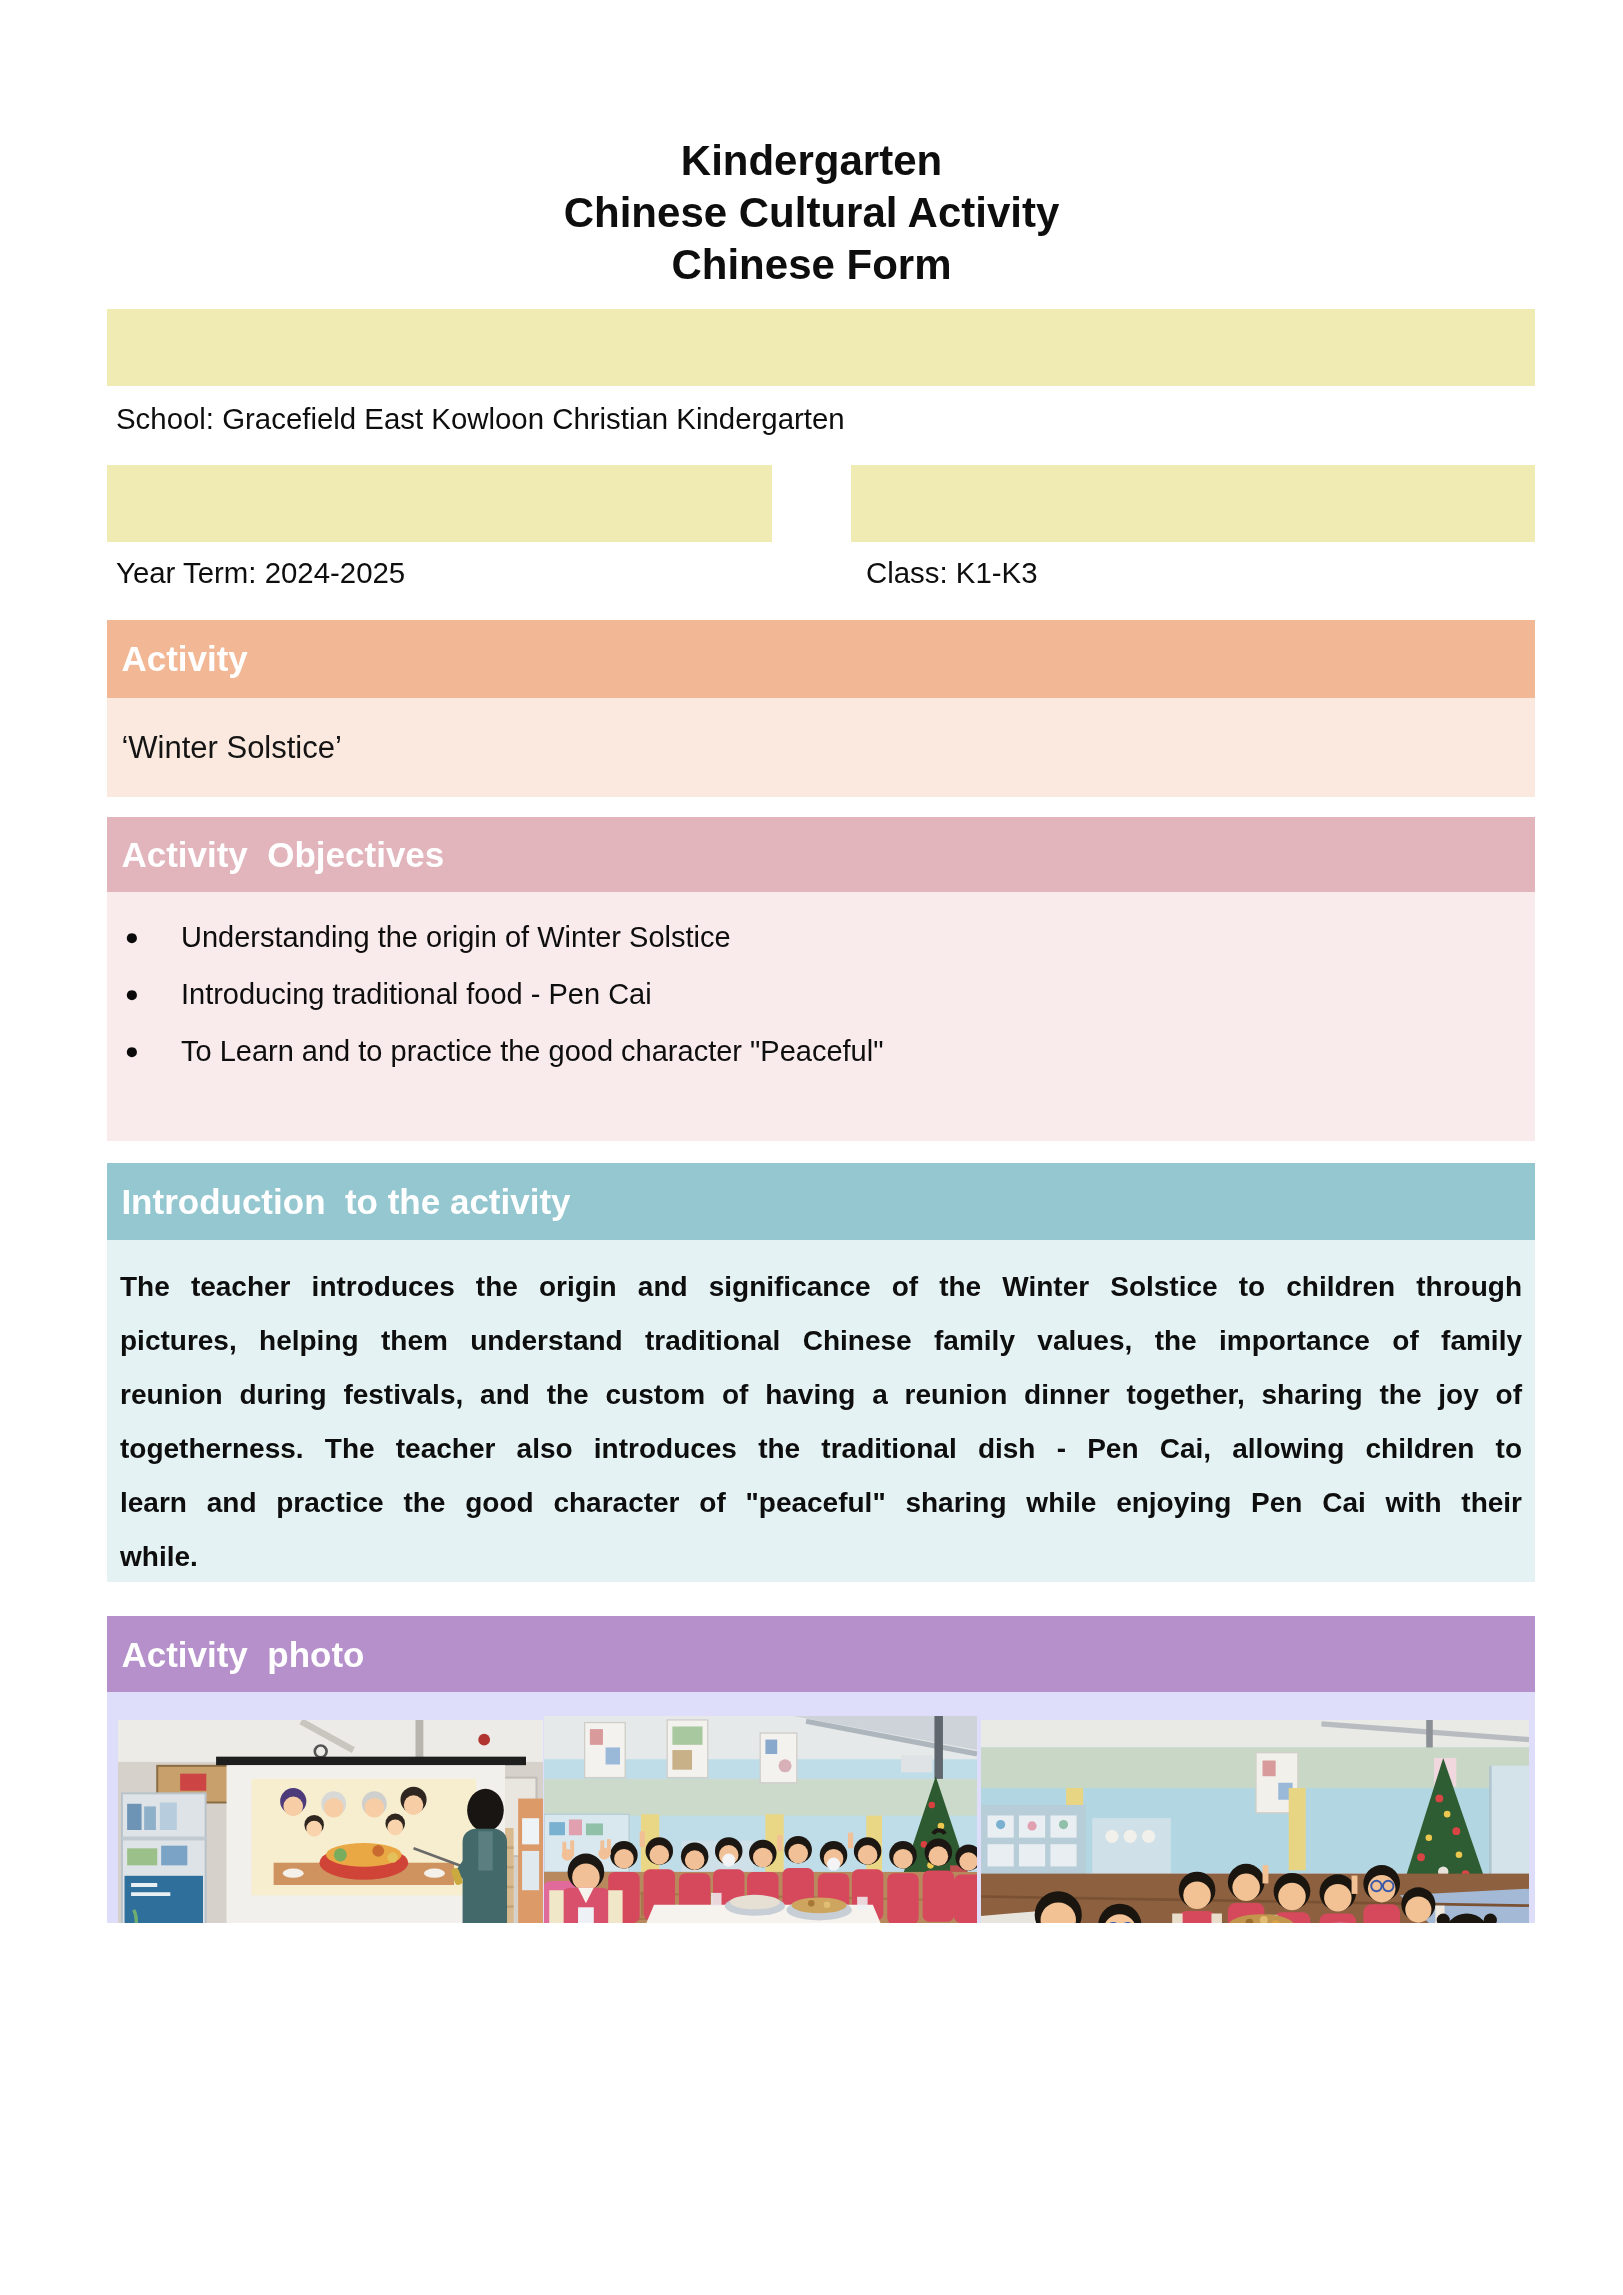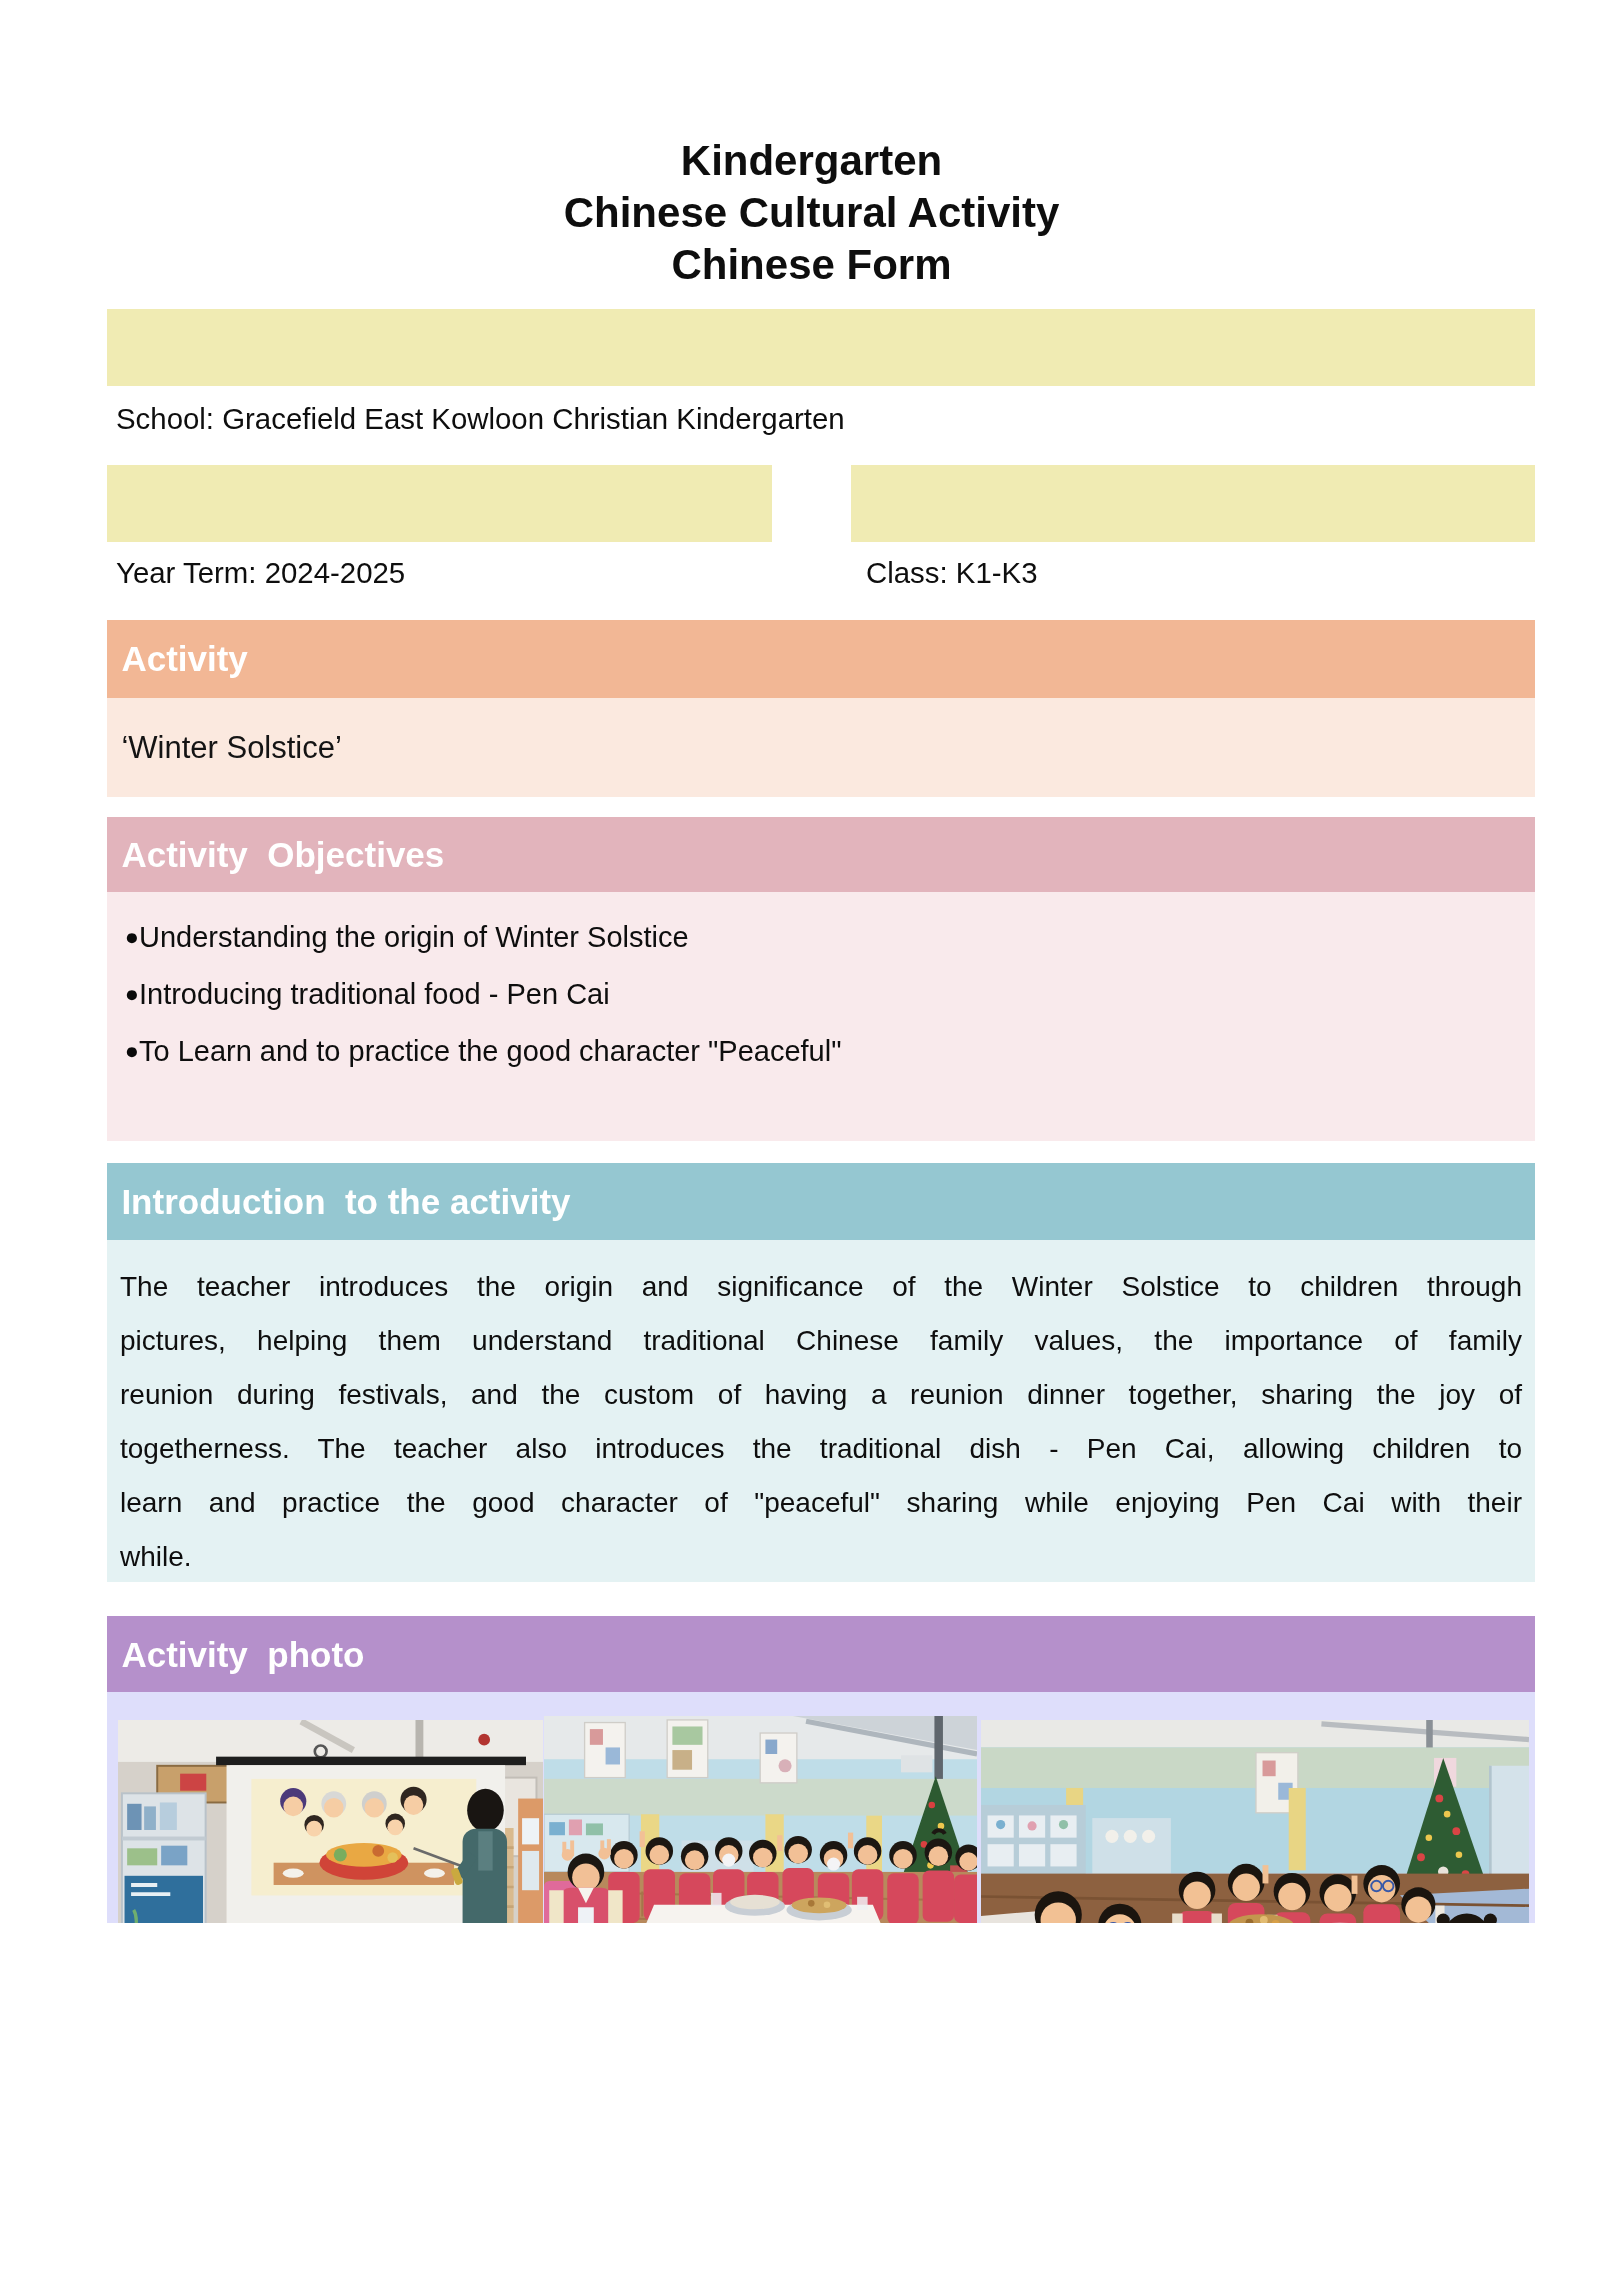--- a/index.html
+++ b/index.html
@@ -18,24 +18,24 @@
 
   .hdr { display:flex; align-items:center; padding-left:14.4px; }
   .hdr span { color:#ffffff; font-weight:bold; font-size:35px; white-space:pre-wrap; }
   #hdr-activity   { top:620px;  height:78px; background:#f2b795; }
   #sec-activity   { top:698px; height:99px; background:#fbe9df; display:flex; align-items:center; padding-left:14.4px; }
   #sec-activity span { font-size:31px; color:#141414; }
   #hdr-objectives { top:817px; height:75px; background:#e2b4bc; }
   #sec-objectives { top:892px; height:249px; background:#f9eaec; padding-top:17px; }
   .obj-row { display:flex; align-items:center; height:57px; }
   .obj-dot { margin-left:17.7px; font-size:23.6px; color:#0a0a0a; }
-  .obj-txt { font-size:29px; color:#0e0e0e; }
+  .obj-txt { margin-left:42px; font-size:29px; color:#0e0e0e; }
   #hdr-intro      { top:1163px; height:77px; background:#95c7d1; }
   #sec-intro      { top:1240px; height:342px; background:#e4f2f3; padding:19.6px 13px 0 13px; }
-  .pline { font-size:28px; line-height:54px; color:#0e0e0e; text-align:justify; text-align-last:justify; }
+  .pline { font-size:28px; line-height:54px; color:#0e0e0e; text-align:justify; text-align-last:justify;font-weight:bold; }
   .pline.last { text-align-last:left; }
   #hdr-photo      { top:1616px; height:77px; background:#b590cb; }
   #sec-photo      { top:1692px; height:407px; background:#dedefb; }
 
   .photo { position:absolute; overflow:hidden; }
   .photo svg { display:block; width:100%; height:100%; }
   #photo-1 { left:118px;  top:1720px; width:425px; height:309px; }
   #photo-2 { left:544px;  top:1716px; width:433px; height:321px; }
   #photo-3 { left:981px; top:1720px; width:548px; height:319px; }
 </style>

